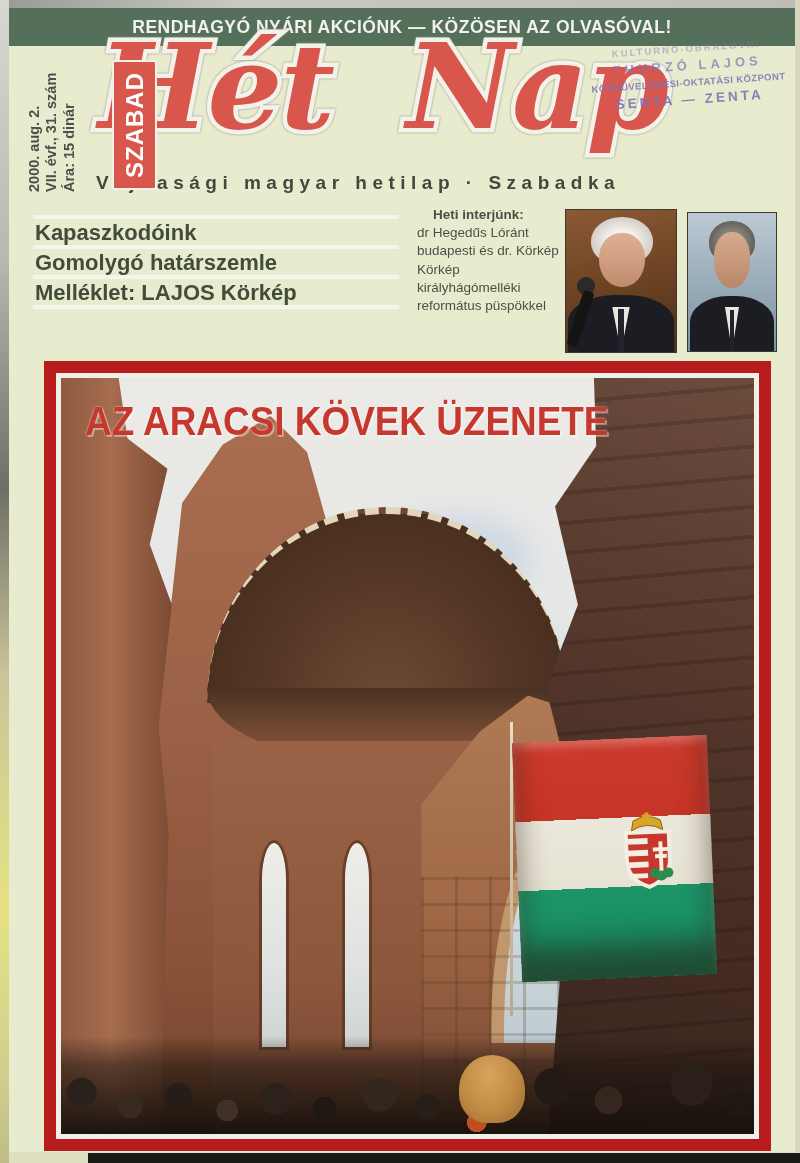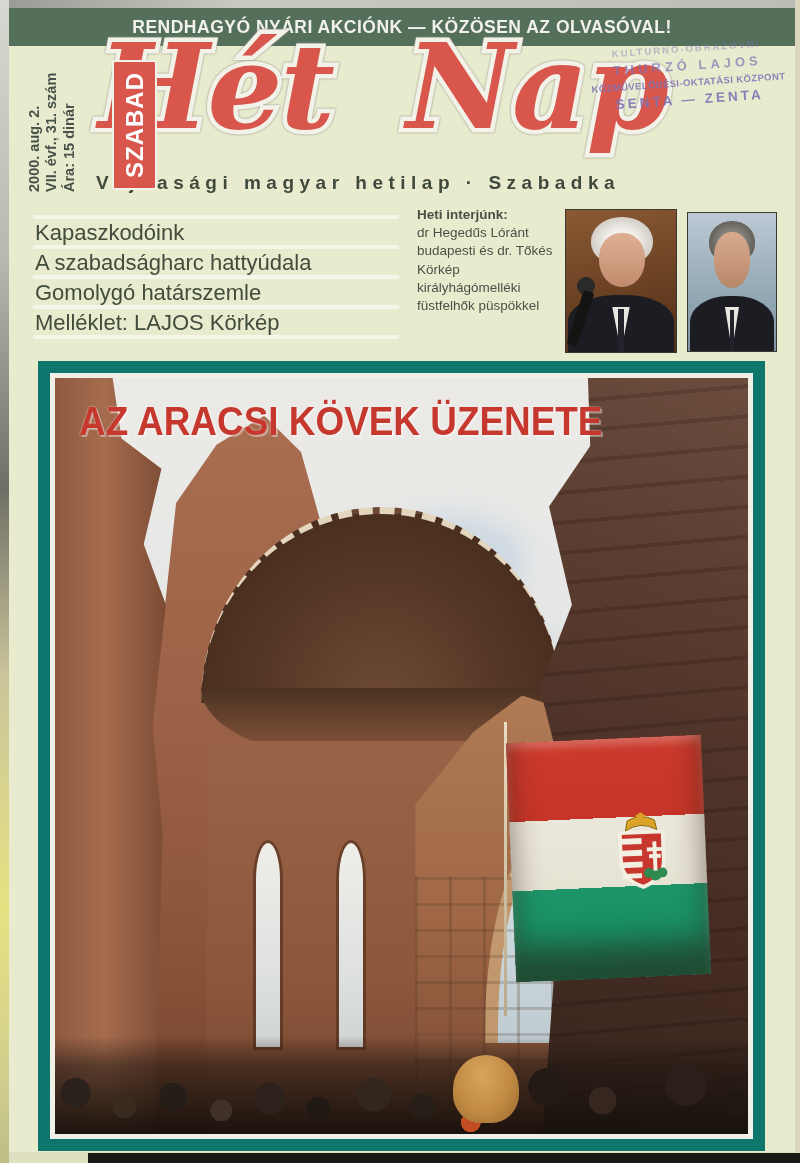--- a/index.html
+++ b/index.html
@@ -71,29 +71,29 @@
   .stamp .s3{font-size:9.5px;opacity:.85;letter-spacing:.4px;}
   .stamp .s4{font-size:13.5px;opacity:.9;letter-spacing:3px;}
 
   
   .headlines{
     position:absolute;left:33px;top:215px;width:366px;
     border-top:4px solid #f5f5ea;
   }
   .headline-item{
     border-bottom:4px solid #f5f5ea;padding:2px 0 1px 2px;
-    color:#414c3b;font-weight:normal;font-size:22px;line-height:1.05;
+    color:#414c3b;font-weight:bold;font-size:22px;line-height:1.05;
   }
 
   
   .interview{
     position:absolute;left:417px;top:206px;width:150px;
     color:#4a5046;font-size:13.5px;line-height:1.35;
   }
-  .interview .label{font-weight:bold;}
+  .interview .label{font-weight:bold;margin-left:16px;}
 
   
   .portrait{position:absolute;overflow:hidden;border:1px solid #3a3a35;}
   .portrait-left{left:565px;top:209px;width:110px;height:142px;
     background:linear-gradient(165deg,#8a5a33 0%,#6b4123 55%,#4e2d16 100%);}
   .portrait-right{left:687px;top:212px;width:88px;height:138px;
     background:linear-gradient(180deg,#bcc9d4 0%,#93a7b5 60%,#7e93a3 100%);}
   .portrait .hair{position:absolute;border-radius:50% 50% 46% 46%;}
   .portrait-left .hair{left:23%;top:5%;width:56%;height:34%;background:radial-gradient(#f4f2ee 30%,#cfcac2 75%,#a8a198);}
   .portrait-right .hair{left:24%;top:6%;width:52%;height:30%;background:radial-gradient(#8e8a84 30%,#5f5b55 75%,#46423c);}
@@ -101,22 +101,22 @@
   .portrait-left .face{left:30%;top:16%;width:42%;height:38%;background:linear-gradient(180deg,#e0b094,#c08b6c);}
   .portrait-right .face{left:29%;top:14%;width:42%;height:40%;background:linear-gradient(180deg,#d8ab8d,#b9876a);}
   .portrait .suit{position:absolute;bottom:-2%;left:2%;width:96%;height:42%;border-radius:45% 45% 0 0;background:#1c1d22;}
   .portrait .shirt{position:absolute;bottom:0;left:42%;width:16%;height:32%;background:#e9e7e2;clip-path:polygon(0 0,100% 0,50% 100%);}
   .portrait .tie{position:absolute;bottom:0;left:47.5%;width:5%;height:30%;background:#23242b;}
   .portrait .mic{position:absolute;left:8%;bottom:4%;width:10%;height:40%;background:#141412;transform:rotate(18deg);border-radius:3px;}
   .portrait .mic-head{position:absolute;left:10%;bottom:40%;width:16%;height:13%;background:#2a2a28;border-radius:50%;}
 
   
   .photo-frame{
-    position:absolute;left:38px;top:361px;width:727px;height:790px;
-    background:#0f766e;box-sizing:border-box;padding:12px;
+    position:absolute;left:44px;top:361px;width:727px;height:790px;
+    background:#b91c1c;box-sizing:border-box;padding:12px;
   }
   .photo-inner{width:100%;height:100%;background:#f0f0e6;box-sizing:border-box;padding:5px;}
   .photo{
     position:relative;width:100%;height:100%;overflow:hidden;
     background:linear-gradient(180deg,#eceae6 0%,#e4e6e6 40%,#dfe0dd 70%,#d8d5cf 100%);
   }
   .sky-patch{position:absolute;border-radius:50%;filter:blur(14px);background:#b9cde0;opacity:.55;}
   .sky1{left:46%;top:18%;width:22%;height:12%;}
   .sky2{left:55%;top:32%;width:18%;height:16%;}
   .sky3{left:38%;top:52%;width:16%;height:12%;}
@@ -232,31 +232,30 @@
 
   <div class="stamp">
     <div class="s1">KULTURNO-OBRAZOVNI</div>
     <div class="s2">THURZÓ LAJOS</div>
     <div class="s3">KÖZMŰVELŐDÉSI-OKTATÁSI KÖZPONT</div>
     <div class="s4">SENTA — ZENTA</div>
   </div>
 
   <div class="headlines">
     <div class="headline-item">Kapaszkodóink</div>
-    <div class="headline-item">A szabadságharc hattyúdala</div>
     <div class="headline-item">Gomolygó határszemle</div>
     <div class="headline-item">Melléklet: LAJOS Körkép</div>
   </div>
 
   <div class="interview">
     <div class="label">Heti interjúnk:</div>
     <div>dr Hegedűs Lóránt</div>
-    <div>budapesti és dr. Tőkés</div>
+    <div>budapesti és dr. Körkép</div>
     <div>Körkép királyhágómelléki</div>
-    <div>füstfelhők püspökkel</div>
+    <div>református püspökkel</div>
   </div>
 
   <div class="portrait portrait-left">
     <div class="hair"></div>
     <div class="face"></div>
     <div class="suit"></div>
     <div class="shirt"></div>
     <div class="tie"></div>
     <div class="mic-head"></div>
     <div class="mic"></div>

